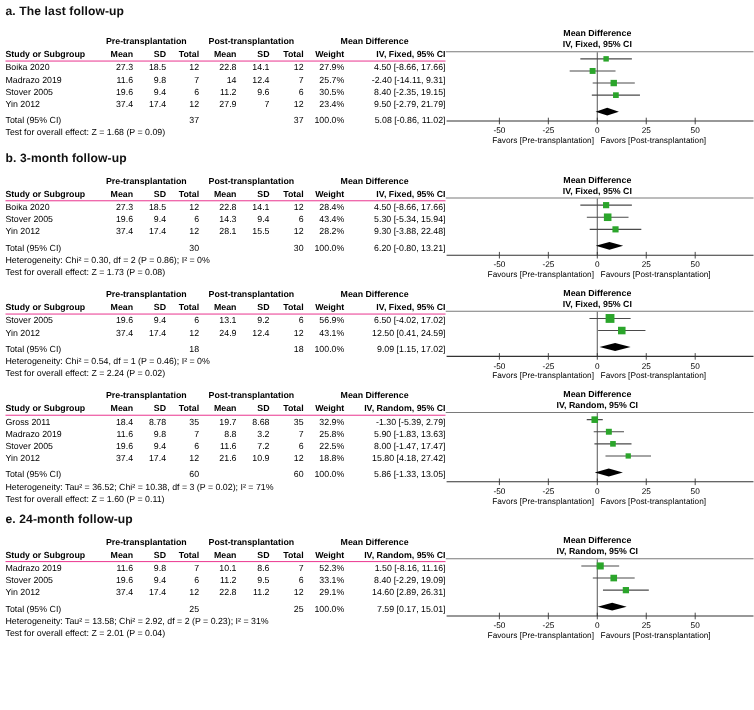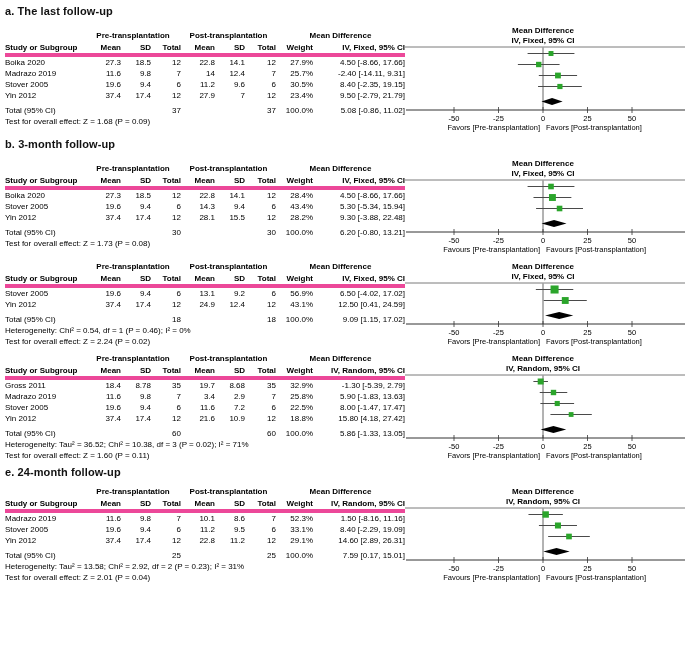--- a/index.html
+++ b/index.html
@@ -16,21 +16,21 @@
   }
   .pbody{display:flex;align-items:center;}
   .ftable{width:400px;flex:0 0 400px;font-size:8px;line-height:11px;}
   .trow{
     display:grid;
     grid-template-columns:80px 36px 30px 30px 34px 30px 31px 37px 92px;
     height:11px;align-items:end;
   }
   .trow span{white-space:nowrap;overflow:visible;}
   .ghead{font-weight:700;}
-  .chead{font-weight:700;border-bottom:4px solid #ec4899;height:12px;}
+  .chead{font-weight:700;border-bottom:1px solid #ec4899;height:12px;}
   .num{text-align:right;}
   .ctr{text-align:center;}
   .bold{font-weight:400;}
   .spacer{height:4px;}
   .note{font-size:8px;line-height:11px;white-space:nowrap;}
   .fplot{flex:0 0 283px;display:block;}
   .fplot text{font-family:"Liberation Sans",sans-serif;}
 </style>
 </head>
 <body>
@@ -202,20 +202,21 @@
             <span>Total (95% CI)</span>
             <span class="num"></span>
             <span class="num"></span>
             <span class="num">30</span>
             <span class="num"></span>
             <span class="num"></span>
             <span class="num">30</span>
             <span class="num">100.0%</span>
             <span class="num">6.20 [-0.80, 13.21]</span>
           </div>
+          <div class="note">Heterogeneity: Chi² = 0.30, df = 2 (P = 0.86); I² = 0%</div>
           <div class="note">Test for overall effect: Z = 1.73 (P = 0.08)</div>
         </div>
       <svg class="fplot" width="283" height="98" viewBox="0 0 283 98">
           <text x="138" y="9" text-anchor="middle" font-size="8" font-weight="bold" fill="#000000">Mean Difference</text>
           <text x="138" y="19" text-anchor="middle" font-size="8" font-weight="bold" fill="#000000">IV, Fixed, 95% CI</text>
           <line x1="0" y1="23" x2="283" y2="23" stroke="#7a7a7a" stroke-width="1"></line>
           <line x1="138" y1="23.5" x2="138" y2="75" stroke="#666666" stroke-width="1"></line>
           <line x1="122.5852" y1="29.5" x2="169.4348" y2="29.5" stroke="#4a4a4a" stroke-width="1"></line>
           <rect x="143.203" y="26.692999999999998" width="5.614000000000001" height="5.614000000000001" fill="#2BA52B"></rect>
           <line x1="128.4948" y1="40.5" x2="166.3732" y2="40.5" stroke="#4a4a4a" stroke-width="1"></line>
@@ -349,22 +350,22 @@
             <span class="num">8.68</span>
             <span class="num">35</span>
             <span class="num">32.9%</span>
             <span class="num">-1.30 [-5.39, 2.79]</span>
           </div>
           <div class="trow">
             <span>Madrazo 2019</span>
             <span class="num">11.6</span>
             <span class="num">9.8</span>
             <span class="num">7</span>
-            <span class="num">3.4</span>
-            <span class="num">2.9</span>
+            <span class="num">8.8</span>
+            <span class="num">3.2</span>
             <span class="num">7</span>
             <span class="num">25.8%</span>
             <span class="num">5.90 [-1.83, 13.63]</span>
           </div>
           <div class="trow">
             <span>Stover 2005</span>
             <span class="num">19.6</span>
             <span class="num">9.4</span>
             <span class="num">6</span>
             <span class="num">11.6</span>

